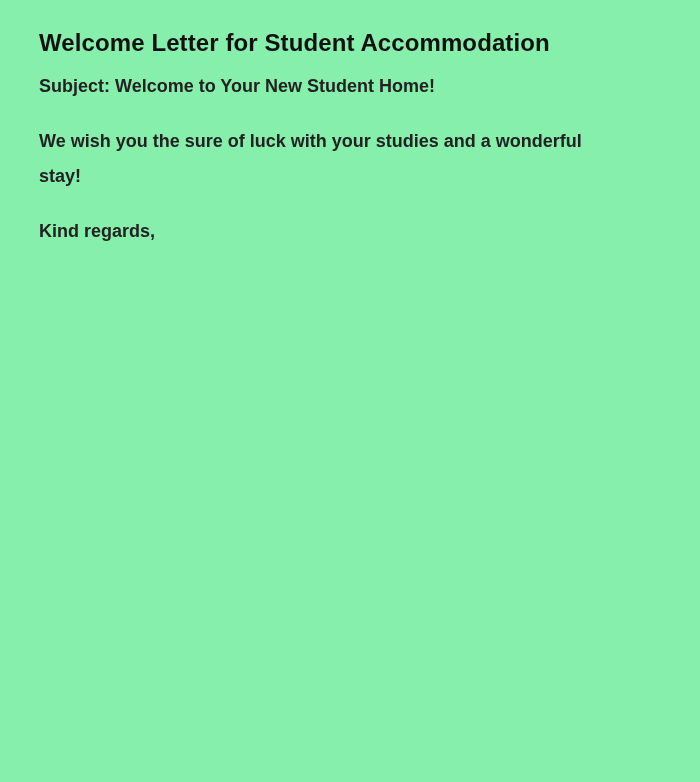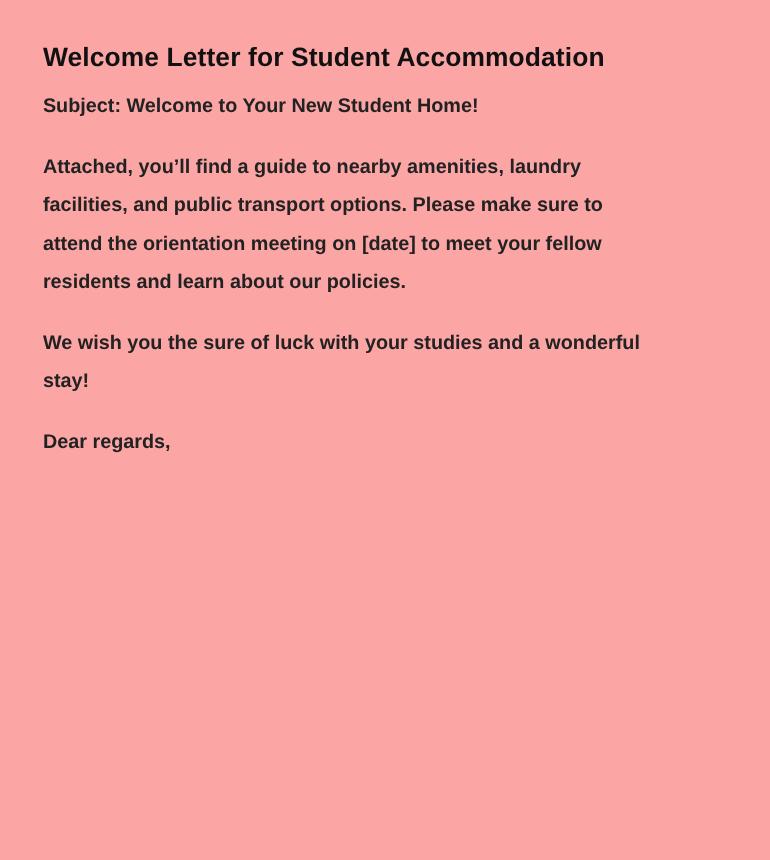--- a/index.html
+++ b/index.html
@@ -10,22 +10,22 @@
   body {
     width: 700px;
     height: 782px;
     overflow: hidden;
     font-family: "Liberation Sans", "DejaVu Sans", sans-serif;
   }
   .page {
     box-sizing: border-box;
     width: 700px;
     height: 782px;
-    padding: 36px 40px 0 39px;
-    background: #fca5a5;
+    padding: 26px 40px 0 39px;
+    background: #86efac;
   }
   h1.doc-title {
     margin: 0 0 9px 0;
     font-size: 24px;
     line-height: 34px;
     font-weight: 700;
     letter-spacing: 0.1px;
     color: #111111;
     white-space: pre-line;
   }
@@ -41,24 +41,20 @@
 </head>
 <body>
 
 <div class="page">
   <h1 class="doc-title">Welcome Letter for Student Accommodation</h1>
 
   <p class="doc-par">Subject: Welcome to Your New Student Home!</p>
 
 
 
-  <p class="doc-par">Attached, you’ll find a guide to nearby amenities, laundry
-facilities, and public transport options. Please make sure to
-attend the orientation meeting on [date] to meet your fellow
-residents and learn about our policies.</p>
 
   <p class="doc-par">We wish you the sure of luck with your studies and a wonderful
 stay!</p>
 
-  <p class="doc-par">Dear regards,</p>
+  <p class="doc-par">Kind regards,</p>
 
 
 </div>
 
 </body></html>

